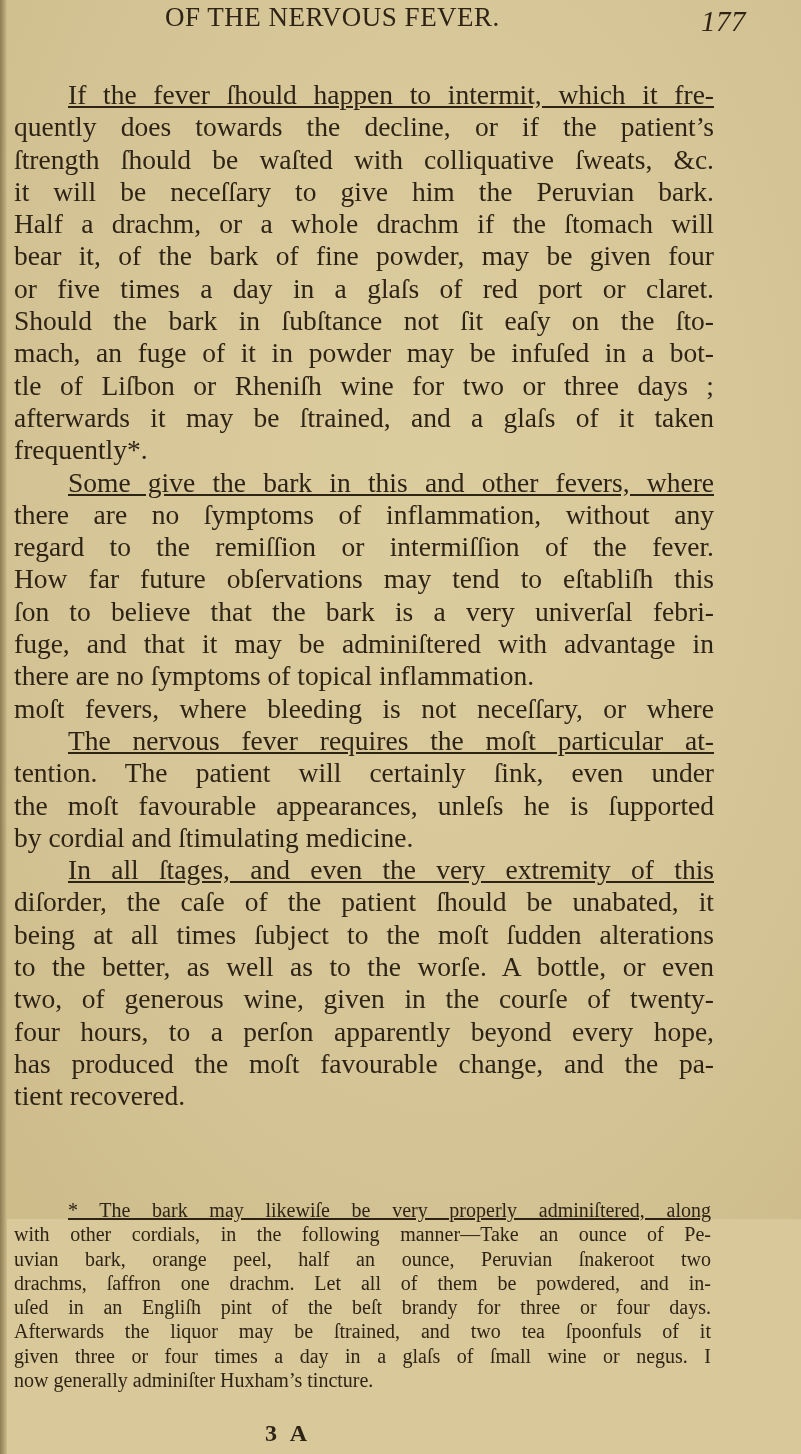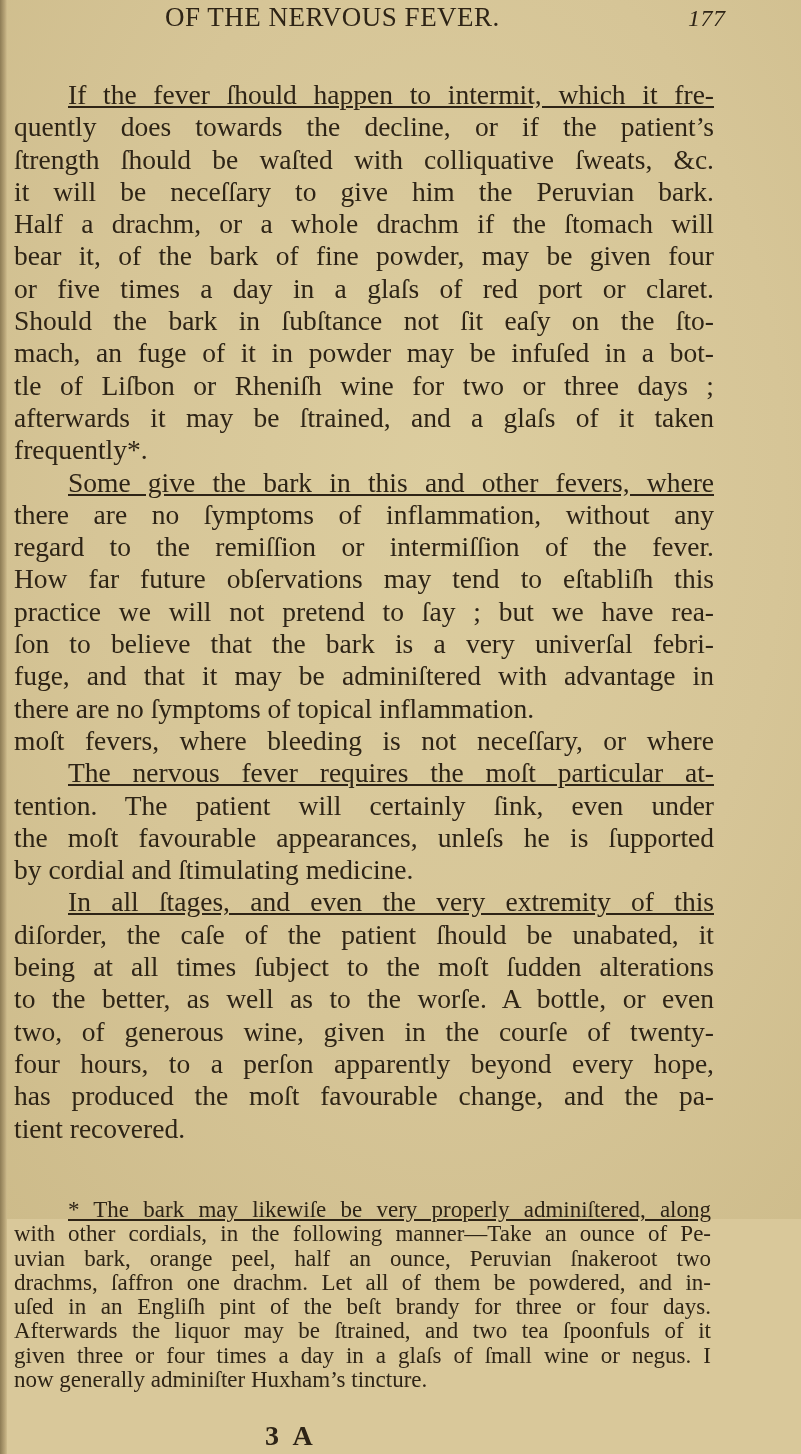--- a/index.html
+++ b/index.html
@@ -16,35 +16,35 @@
   }
   .gutter {
     position: absolute; left: 0; top: 0; width: 7px; height: 1454px;
     background: linear-gradient(to right, #8d7c55, #b9a679 70%, #cfbd8e);
   }
   .running-head {
     position: absolute; top: 2px; left: 165px; width: 560px; height: 40px;
     font-size: 27px; letter-spacing: 0.5px;
   }
   .running-head .title { position: absolute; left: 0; top: 0; }
-  .running-head .folio { position: absolute; left: 523px; top: 3px; font-size: 24px; font-style: italic; }
+  .running-head .folio { position: absolute; left: 536px; top: 3px; font-size: 29px; font-style: italic; }
   .body-text {
     position: absolute; left: 14px; top: 79px; width: 700px;
     font-size: 27.5px; line-height: 32.3px;
   }
   .line { white-space: nowrap; height: 32.3px; }
   .line.justify { text-align: justify; text-align-last: justify; white-space: normal; overflow: hidden; }
   .indent { padding-left: 54px; text-decoration: underline; }
   .notes {
     position: absolute; left: 14px; top: 1198px; width: 697px;
-    font-size: 23px; line-height: 24.3px;
+    font-size: 20px; line-height: 24.3px;
   }
   .notes .line { height: 24.3px; }
   .signature {
-    position: absolute; left: 265px; top: 1420px; font-size: 28px; font-weight: bold; letter-spacing: 4px;
+    position: absolute; left: 265px; top: 1420px; font-size: 24px; font-weight: bold; letter-spacing: 4px;
   }
 </style>
 </head>
 <body>
 
 <div class="page">
   <div class="gutter"></div>
 
   <div class="running-head">
     <span class="title">OF THE NERVOUS FEVER.</span>
@@ -61,21 +61,20 @@
       <div class="line justify">or five times a day in a glaſs of red port or claret.</div>
       <div class="line justify">Should the bark in ſubſtance not ſit eaſy on the ſto-</div>
       <div class="line justify">mach, an fuge of it in powder may be infuſed in a bot-</div>
       <div class="line justify">tle of Liſbon or Rheniſh wine for two or three days ;</div>
       <div class="line justify">afterwards it may be ſtrained, and a glaſs of it taken</div>
       <div class="line">frequently*.</div>
       <div class="line justify indent">Some give the bark in this and other fevers, where</div>
       <div class="line justify">there are no ſymptoms of inflammation, without any</div>
       <div class="line justify">regard to the remiſſion or intermiſſion of the fever.</div>
       <div class="line justify">How far future obſervations may tend to eſtabliſh this</div>
-      <div class="line justify">practice we will not pretend to ſay ; but we have rea-</div>
       <div class="line justify">ſon to believe that the bark is a very univerſal febri-</div>
       <div class="line justify">fuge, and that it may be adminiſtered with advantage in</div>
       <div class="line">there are no ſymptoms of topical inflammation.</div>
       <div class="line justify">moſt fevers, where bleeding is not neceſſary, or where</div>
       <div class="line justify indent">The nervous fever requires the moſt particular at-</div>
       <div class="line justify">tention. The patient will certainly ſink, even under</div>
       <div class="line justify">the moſt favourable appearances, unleſs he is ſupported</div>
       <div class="line">by cordial and ſtimulating medicine.</div>
       <div class="line justify indent">In all ſtages, and even the very extremity of this</div>
       <div class="line justify">diſorder, the caſe of the patient ſhould be unabated, it</div>

